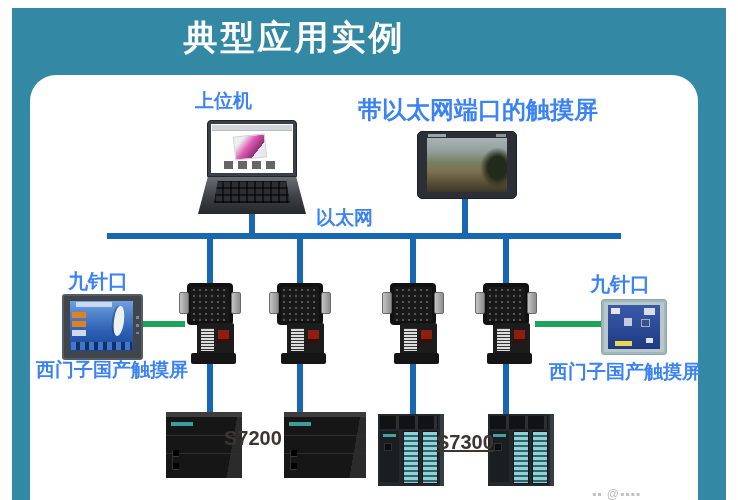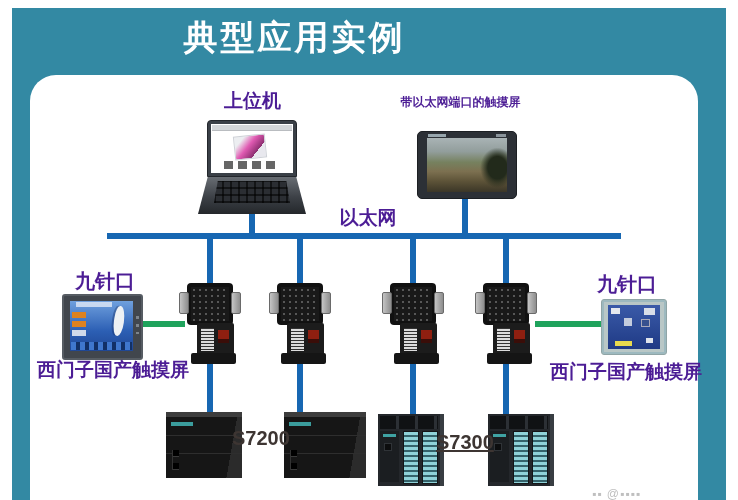--- a/index.html
+++ b/index.html
@@ -8,30 +8,30 @@
     background:#ffffff;
     font-family:"Liberation Sans","DejaVu Sans",sans-serif;
   }
   
   .bg-teal{position:absolute;left:12px;top:8px;width:714px;height:492px;background:#3389A3;z-index:0;}
   .slide-title{position:absolute;left:0;top:15px;width:589px;text-align:center;
     color:#ffffff;font-size:34px;font-weight:700;letter-spacing:3px;z-index:2;}
   .panel{position:absolute;left:30px;top:75px;width:668px;height:425px;background:#ffffff;
     border-radius:26px 26px 0 0;z-index:1;}
   
-  .dlabel{position:absolute;font-weight:700;color:#4c1d95;text-align:center;font-size:19px;z-index:4;white-space:nowrap;}
+  .dlabel{position:absolute;font-weight:700;color:#3b82f6;font-size:19px;z-index:4;white-space:nowrap;}
   .lbl-host{left:195px;top:88px;width:115px;}
-  .lbl-ethhmi{left:358px;top:94px;width:205px;font-size:12px;}
+  .lbl-ethhmi{left:358px;top:94px;width:205px;font-size:24px;}
   .lbl-eth{left:316px;top:205px;width:104px;}
   .lbl-9pin-l{left:68px;top:268px;width:74px;font-size:20px;}
   .lbl-9pin-r{left:590px;top:271px;width:74px;font-size:20px;}
   .lbl-siemens-l{left:36px;top:357px;width:154px;}
   .lbl-siemens-r{left:549px;top:359px;width:154px;}
   .plc-label{position:absolute;font-weight:700;color:#3d3532;font-size:20px;text-align:center;z-index:4;}
-  .lbl-s7200{left:232px;top:427px;width:54px;}
+  .lbl-s7200{left:224px;top:427px;width:54px;}
   .lbl-s7300{left:436px;top:431px;width:52px;text-decoration:underline;}
   
   .hline,.vline{position:absolute;z-index:2;}
   .blue{background:#1767B2;}
   .green{background:#1FA35C;}
   .bus{left:107px;top:233px;width:514px;height:6px;}
   .v-laptop{left:249px;top:212px;width:6px;height:24px;}
   .v-hmi{left:462px;top:197px;width:6px;height:40px;}
   .d1{left:207px;} .d2{left:297px;} .d3{left:410px;} .d4{left:503px;}
   .drop{top:236px;width:6px;height:48px;}

